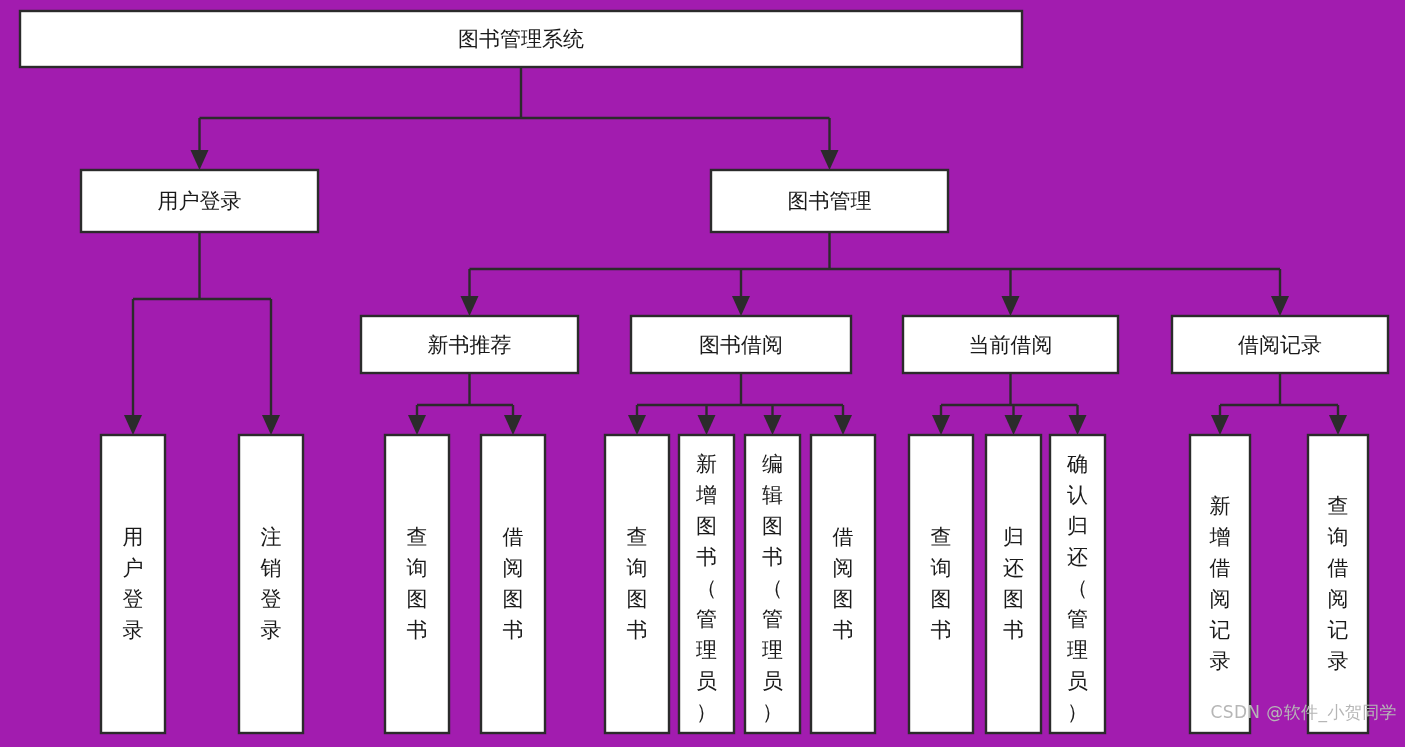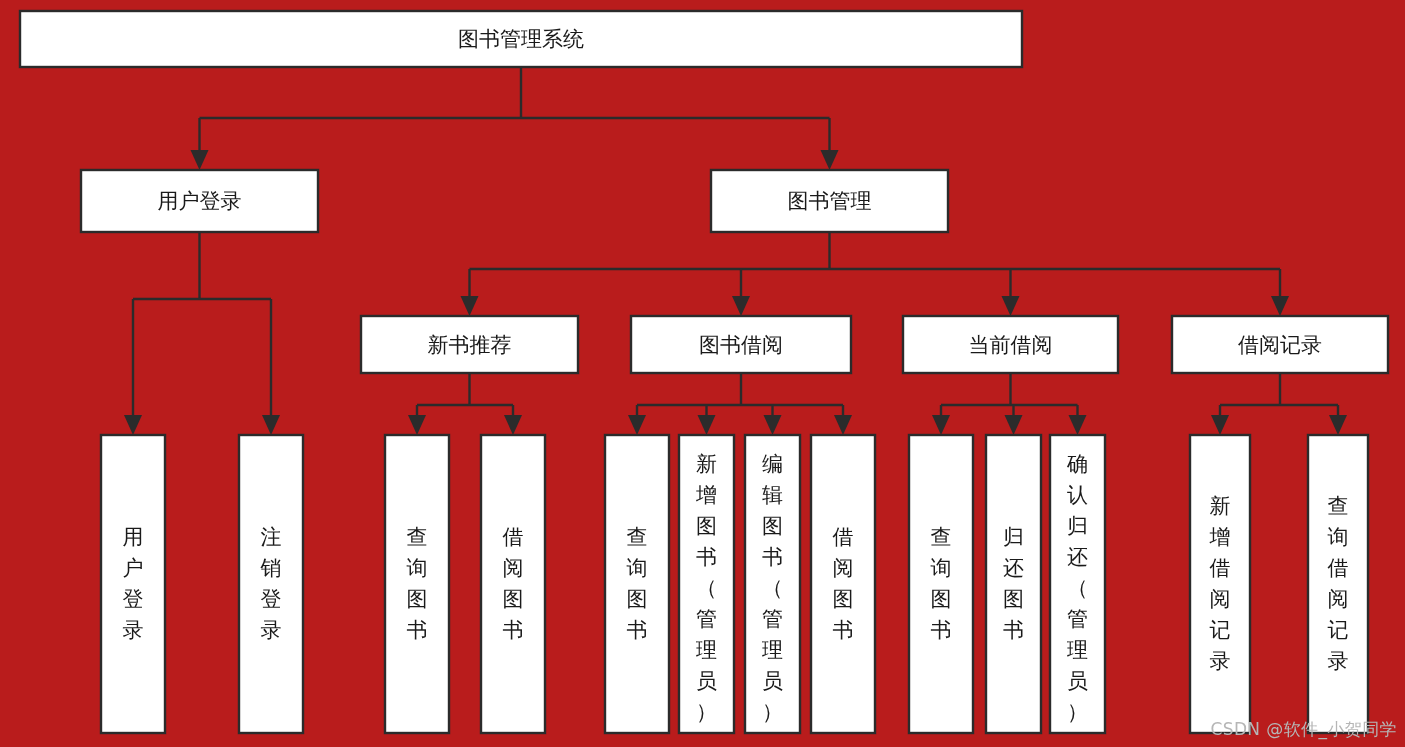--- a/index.html
+++ b/index.html
@@ -10,21 +10,21 @@
   body {
     width: 1405px;
     height: 747px;
     font-family: "DejaVu Sans", "Liberation Sans", sans-serif;
     overflow: hidden;
   }
   #diagram-root {
     position: relative;
     width: 1405px;
     height: 747px;
-    background: #b91c1c;
+    background: #a21caf;
   }
   svg.diagram-canvas {
     position: absolute;
     left: 0;
     top: 0;
     width: 1405px;
     height: 747px;
   }
   .node-rect {
     fill: #ffffff;
@@ -50,21 +50,21 @@
   }
   .node-label-v {
     font-family: "DejaVu Sans", "Liberation Sans", sans-serif;
     font-size: 21px;
     fill: #1a1a1a;
     text-anchor: middle;
   }
   .watermark-text {
     position: absolute;
     right: 8px;
-    bottom: 6px;
+    bottom: 23px;
     font-family: "DejaVu Sans", "Liberation Sans", sans-serif;
     font-size: 17px;
     color: #b6b6b6;
     white-space: nowrap;
     letter-spacing: 0.4px;
     pointer-events: none;
   }
 </style>
 </head>
 <body>

